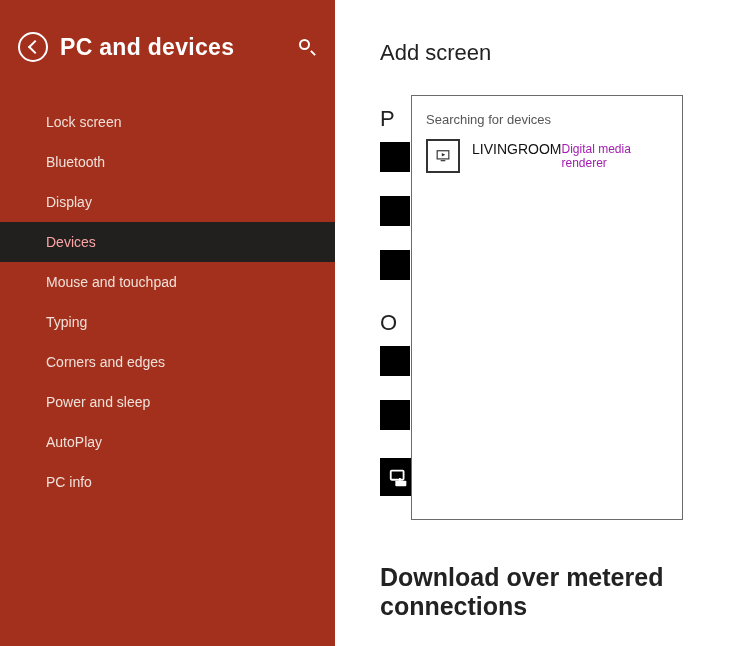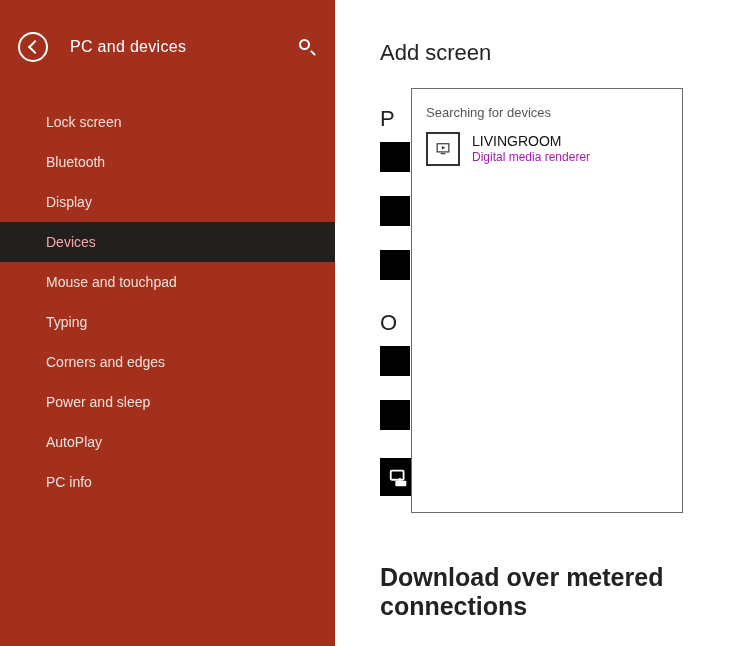--- a/index.html
+++ b/index.html
@@ -4,21 +4,21 @@
 <style>
   * { box-sizing: border-box; margin: 0; padding: 0; }
   html, body { width: 736px; height: 646px; font-family: "Segoe UI", Arial, sans-serif; overflow: hidden; background: #fff; }
   .root { display: flex; width: 100%; height: 100%; }
 
   
   .sidebar { width: 335px; height: 100%; background: #a2301c; color: #fff; display: flex; flex-direction: column; }
   .sidebar-header { display: flex; align-items: center; padding: 32px 20px 30px 18px; }
   .back-circle { width: 30px; height: 30px; border: 2px solid #fff; border-radius: 50%; display: flex; align-items: center; justify-content: center; cursor: pointer; flex-shrink: 0; }
   .back-arrow { width: 10px; height: 10px; border-left: 2px solid #fff; border-bottom: 2px solid #fff; transform: rotate(45deg); margin-left: 3px; }
-  .sidebar-title { font-size: 16px; font-weight: 400; margin-left: 22px; flex: 1; letter-spacing: 0.3px; }
+  .sidebar-title { font-size: 23px; font-weight: 700; margin-left: 12px; flex: 1; letter-spacing: 0.3px; }
   .search-icon { width: 16px; height: 16px; position: relative; cursor: pointer; }
   .search-circle { width: 11px; height: 11px; border: 2px solid #fff; border-radius: 50%; position: absolute; top: 0; left: 0; }
   .search-handle { width: 6px; height: 2px; background: #fff; position: absolute; bottom: 1px; right: -1px; transform: rotate(45deg); }
 
   .nav { display: flex; flex-direction: column; margin-top: 10px; }
   .nav-item { padding: 12px 20px 12px 46px; font-size: 14px; color: #f0e0da; cursor: pointer; }
   .nav-item.selected { background: #221f1f; color: #fca5a5; }
 
   
   .main { flex: 1; height: 100%; background: #fff; position: relative; padding: 40px 0 0 45px; color: #222; }
@@ -28,26 +28,26 @@
   .device-tile { width: 30px; height: 30px; background: #000; margin: 10px 0; }
 
   .device-row { display: flex; align-items: center; margin-top: 28px; }
   .device-row-icon { width: 38px; height: 38px; background: #000; display: flex; align-items: center; justify-content: center; margin-right: 16px; }
   .device-row-label { font-size: 14px; color: #222; }
   .usb-svg { width: 22px; height: 22px; }
 
   .section3 { font-size: 25px; font-weight: 700; margin-top: 67px; }
 
   
-  .flyout { position: absolute; top: 88px; left: 76px; width: 272px; height: 425px; background: #fff; border: 1px solid #6b6b6b; padding: 16px 14px; }
+  .flyout { position: absolute; top: 95px; left: 76px; width: 272px; height: 425px; background: #fff; border: 1px solid #6b6b6b; padding: 16px 14px; }
   .flyout-status { font-size: 13px; color: #555; margin-bottom: 12px; }
   .flyout-item { display: flex; align-items: center; cursor: pointer; }
   .flyout-icon { width: 34px; height: 34px; border: 2px solid #333; display: flex; align-items: center; justify-content: center; margin-right: 12px; flex-shrink: 0; }
   .play-svg { width: 14px; height: 14px; }
-  .flyout-item-text { display: flex; flex-direction: column; }
+  .flyout-item-text { display: flex; flex-direction: row; }
   .flyout-item-name { font-size: 14px; color: #111; line-height: 1.1; }
   .flyout-item-sub { font-size: 12px; color: #a21caf; }
 </style>
 </head>
 <body>
 
 <div class="root">
 
   <div class="sidebar">
     <div class="sidebar-header">

